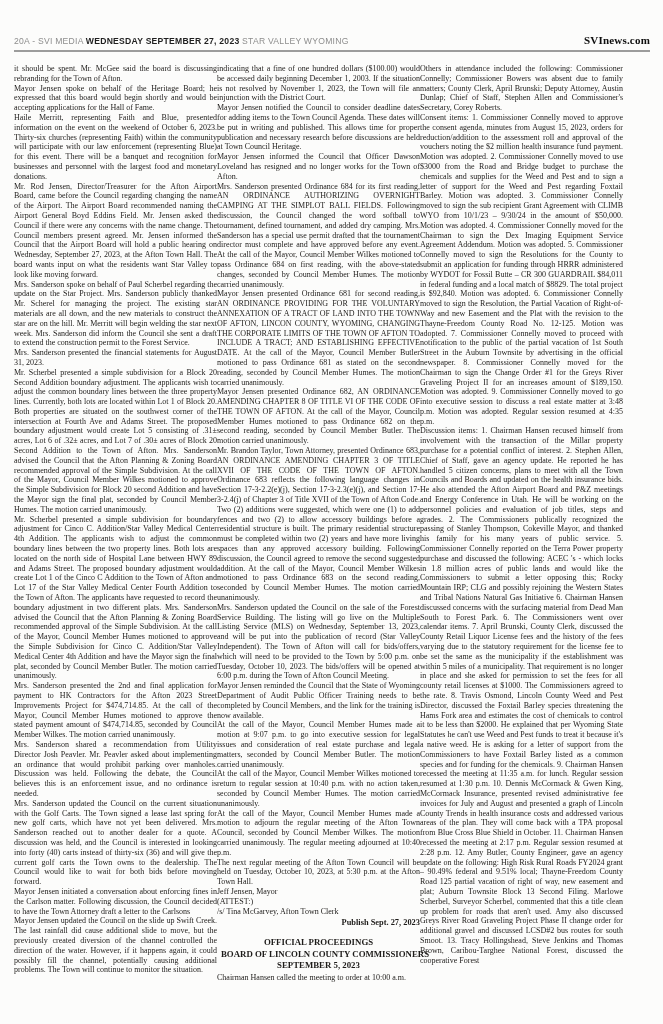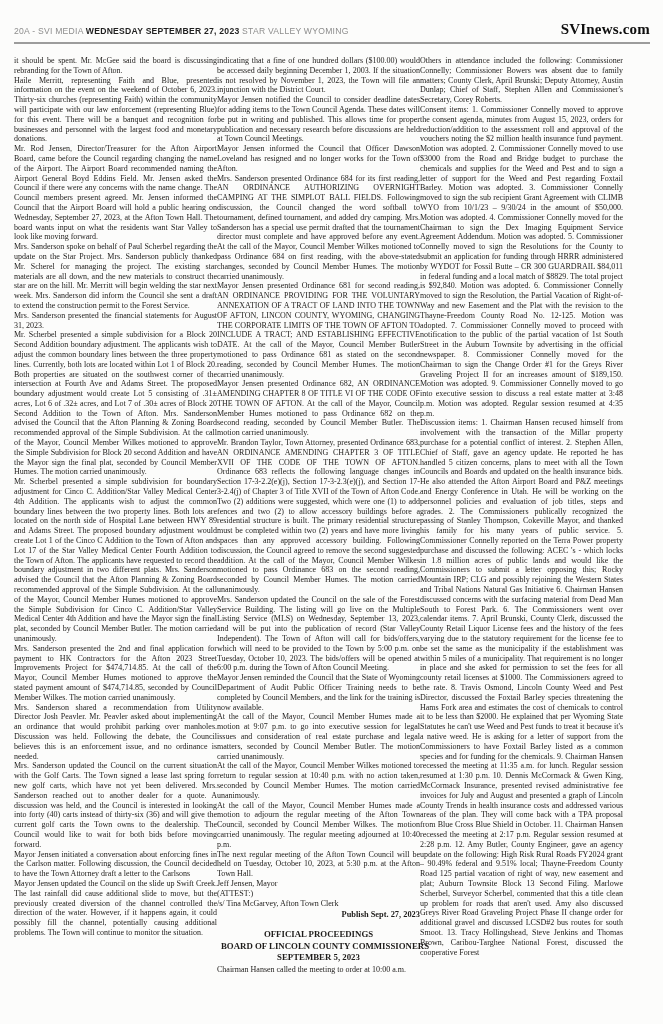--- a/index.html
+++ b/index.html
@@ -1,32 +1,32 @@
 <!DOCTYPE html>
 <html><head>
 <meta charset="utf-8">
 <style>
   * { margin: 0; padding: 0; box-sizing: border-box; }
   html, body { background: #e8e8e8; }
   body { width: 663px; height: 1024px; font-family: "Liberation Serif", serif; color: #1e1c1a; }
   .page {
     width: 663px; height: 1024px; background: #fcfcfb;
-    padding: 21px 13px 0 14px; overflow: hidden; position: relative;
+    padding: 34px 13px 0 14px; overflow: hidden; position: relative;
   }
   .masthead {
     display: flex; justify-content: space-between; align-items: baseline;
     padding-bottom: 4px;
   }
   .mh-left {
     font-family: "Liberation Sans", sans-serif; font-size: 8.6px; letter-spacing: .25px;
     color: #8d8d8d; white-space: nowrap;
   }
   .mh-left .strong { color: #1f1f1f; font-weight: bold; }
   .mh-right {
-    font-family: "Liberation Serif", serif; font-weight: bold; font-size: 15px; color: #0e0e0e;
+    font-family: "Liberation Serif", serif; font-weight: bold; font-size: 11px; color: #0e0e0e;
     letter-spacing: .2px;
   }
   .rule { border: 0; border-top: 2px solid #9c9c9c; margin: 0 0 12px 0; }
   .columns { display: flex; }
   .col { flex: 0 0 203px; width: 203px; font-size: 8px; line-height: 9.8px; text-align: justify; }
   .col p { margin: 0; text-align: justify; }
   .col p.sig { text-align: left; }
   .publish { text-align: right !important; font-weight: bold; font-size: 8.4px; margin-top: 2px !important; font-family: Liberation Serif, serif; }
   .notice-head { text-align: center; font-weight: bold; font-size: 8.8px; line-height: 11.4px; margin: 9px 4px 2px 4px; }
   .notice-head div { white-space: nowrap; }
@@ -44,36 +44,37 @@
     </div>
     <div class="mh-right">SVInews.com</div>
   </header>
 
   <hr class="rule">
 
   <main class="columns">
 
     <div class="col">
       <p>it should be spent. Mr. McGee said the board is discussing rebranding for the Town of Afton.</p>
+      <p>Mayor Jensen spoke on behalf of the Heritage Board; he expressed that this board would begin shortly and would be accepting applications for the Hall of Fame.</p>
       <p>Haile Merritt, representing Faith and Blue, presented information on the event on the weekend of October 6, 2023. Thirty-six churches (representing Faith) within the community will participate with our law enforcement (representing Blue) for this event. There will be a banquet and recognition for businesses and personnel with the largest food and monetary donations.</p>
       <p>Mr. Rod Jensen, Director/Treasurer for the Afton Airport Board, came before the Council regarding changing the name of the Airport. The Airport Board recommended naming the Airport General Boyd Eddins Field. Mr. Jensen asked the Council if there were any concerns with the name change. The Council members present agreed. Mr. Jensen informed the Council that the Airport Board will hold a public hearing on Wednesday, September 27, 2023, at the Afton Town Hall. The board wants input on what the residents want Star Valley to look like moving forward.</p>
       <p>Mrs. Sanderson spoke on behalf of Paul Scherbel regarding the update on the Star Project. Mrs. Sanderson publicly thanked Mr. Scherel for managing the project. The existing star materials are all down, and the new materials to construct the star are on the hill. Mr. Merritt will begin welding the star next week. Mrs. Sanderson did inform the Council she sent a draft to extend the construction permit to the Forest Service.</p>
       <p>Mrs. Sanderson presented the financial statements for August 31, 2023.</p>
       <p>Mr. Scherbel presented a simple subdivision for a Block 20 Second Addition boundary adjustment. The applicants wish to adjust the common boundary lines between the three property lines. Currently, both lots are located within Lot 1 of Block 20. Both properties are situated on the southwest corner of the intersection at Fourth Ave and Adams Street. The proposed boundary adjustment would create Lot 5 consisting of .31± acres, Lot 6 of .32± acres, and Lot 7 of .30± acres of Block 20 Second Addition to the Town of Afton.  Mrs. Sanderson advised the Council that the Afton Planning &amp; Zoning Board recommended approval of the Simple Subdivision. At the call of the Mayor, Council Member Wilkes motioned to approve the Simple Subdivision for Block 20 second Addition and have the Mayor sign the final plat, seconded by Council Member Humes. The motion carried unanimously.</p>
       <p>Mr. Scherbel presented a simple subdivision for boundary adjustment for Cinco C. Addition/Star Valley Medical Center 4th Addition. The applicants wish to adjust the common boundary lines between the two property lines. Both lots are located on the north side of Hospital Lane between HWY 89 and Adams Street. The proposed boundary adjustment would create Lot 1 of the Cinco C Addition to the Town of Afton and Lot 17 of the Star Valley Medical Center Fourth Addition to the Town of Afton. The applicants have requested to record the boundary adjustment in two different plats. Mrs. Sanderson advised the Council that the Afton Planning &amp; Zoning Board recommended approval of the Simple Subdivision. At the call of the Mayor, Council Member Humes motioned to approve the Simple Subdivision for Cinco C. Addition/Star Valley Medical Center 4th Addition and have the Mayor sign the final plat, seconded by Council Member Butler. The motion carried unanimously.</p>
       <p>Mrs. Sanderson presented the 2nd and final application for payment to HK Contractors for the Afton 2023 Street Improvements Project for $474,714.85. At the call of the Mayor, Council Member Humes motioned to approve the stated payment amount of $474,714.85, seconded by Council Member Wilkes. The motion carried unanimously.</p>
       <p>Mrs. Sanderson shared a recommendation from Utility Director Josh Peavler. Mr. Peavler asked about implementing an ordinance that would prohibit parking over manholes. Discussion was held. Following the debate, the Council believes this is an enforcement issue, and no ordinance is needed.</p>
       <p>Mrs. Sanderson updated the Council on the current situation with the Golf Carts. The Town signed a lease last spring for new golf carts, which have not yet been delivered. Mrs. Sanderson reached out to another dealer for a quote. A discussion was held, and the Council is interested in looking into forty (40) carts instead of thirty-six (36) and will give the current golf carts the Town owns to the dealership. The Council would like to wait for both bids before moving forward.</p>
       <p>Mayor Jensen initiated a conversation about enforcing fines in the Carlson matter. Following discussion, the Council decided to have the Town Attorney draft a letter to the Carlsons</p>
       <p>Mayor Jensen updated the Council on the slide up Swift Creek. The last rainfall did cause additional slide to move, but the previously created diversion of the channel controlled the direction of the water. However, if it happens again, it could possibly fill the channel, potentially causing additional problems. The Town will continue to monitor the situation.</p>
     </div>
 
     <div class="col">
       <p>indicating that a fine of one hundred dollars ($100.00) would be accessed daily beginning December 1, 2003. If the situation is not resolved by November 1, 2023, the Town will file an injunction with the District Court.</p>
-      <p>Mayor Jensen notified the Council to consider deadline dates for adding items to the Town Council Agenda. These dates will be put in writing and published. This allows time for proper publication and necessary research before discussions are held at Town Council Meetings.</p>
+      <p>Mayor Jensen notified the Council to consider deadline dates for adding items to the Town Council Agenda. These dates will be put in writing and published. This allows time for proper publication and necessary research before discussions are held at Town Council Heritage.</p>
       <p>Mayor Jensen informed the Council that Officer Dawson Loveland has resigned and no longer works for the Town of Afton.</p>
       <p>Mrs. Sanderson presented Ordinance 684 for its first reading, AN ORDINANCE AUTHORIZING OVERNIGHT CAMPING AT THE SIMPLOT BALL FIELDS. Following discussion, the Council changed the word softball to tournament, defined tournament, and added dry camping. Mrs. Sanderson has a special use permit drafted that the tournament director must complete and have approved before any event. At the call of the Mayor, Council Member Wilkes motioned to pass Ordinance 684 on first reading, with the above-stated changes, seconded by Council Member Humes. The motion carried unanimously.</p>
       <p>Mayor Jensen presented Ordinance 681 for second reading, AN ORDINANCE PROVIDING FOR THE VOLUNTARY ANNEXATION OF A TRACT OF LAND INTO THE TOWN OF AFTON, LINCON COUNTY, WYOMING, CHANGING THE CORPORATE LIMITS OF THE TOWN OF AFTON TO INCLUDE A TRACT; AND ESTABLISHING EFFECTIVE DATE. At the call of the Mayor, Council Member Butler motioned to pass Ordinance 681 as stated on the second reading, seconded by Council Member Humes. The motion carried unanimously.</p>
       <p>Mayor Jensen presented Ordinance 682, AN ORDINANCE AMENDING CHAPTER 8 OF TITLE VI OF THE CODE OF THE TOWN OF AFTON. At the call of the Mayor, Council Member Humes motioned to pass Ordinance 682 on the second reading, seconded by Council Member Butler. The motion carried unanimously.</p>
       <p>Mr. Brandon Taylor, Town Attorney, presented Ordinance 683, AN ORDINANCE AMENDING CHAPTER 3 OF TITLE XVII OF THE CODE OF THE TOWN OF AFTON. Ordinance 683 reflects the following language changes in Section 17-3-2.2(e)(j), Section 17-3-2.3(e)(j), and Section 17-3-2.4(j) of Chapter 3 of Title XVII of the Town of Afton Code. Two (2) additions were suggested, which were one (1) to add fences and two (2) to allow accessory buildings before a residential structure is built. The primary residential structure must be completed within two (2) years and have more living spaces than any approved accessory building. Following discussion, the Council agreed to remove the second suggested addition. At the call of the Mayor, Council Member Wilkes motioned to pass Ordinance 683 on the second reading, seconded by Council Member Humes. The motion carried unanimously.</p>
       <p>Mrs. Sanderson updated the Council on the sale of the Forest Service Building. The listing will go live on the Multiple Listing Service (MLS) on Wednesday, September 13, 2023, and will be put into the publication of record (Star Valley Independent). The Town of Afton will call for bids/offers, which will need to be provided to the Town by 5:00 p.m. on Tuesday, October 10, 2023. The bids/offers will be opened at 6:00 p.m. during the Town of Afton Council Meeting.</p>
       <p>Mayor Jensen reminded the Council that the State of Wyoming Department of Audit Public Officer Training needs to be completed by Council Members, and the link for the training is now available.</p>
       <p>At the call of the Mayor, Council Member Humes made a motion at 9:07 p.m. to go into executive session for legal issues and consideration of real estate purchase and legal matters, seconded by Council Member Butler. The motion carried unanimously.</p>
       <p>At the call of the Mayor, Council Member Wilkes motioned to return to regular session at 10:40 p.m. with no action taken, seconded by Council Member Humes. The motion carried unanimously.</p>
       <p>At the call of the Mayor, Council Member Humes made a motion to adjourn the regular meeting of the Afton Town Council, seconded by Council Member Wilkes. The motion carried unanimously. The regular meeting adjourned at 10:40 p.m.</p>

